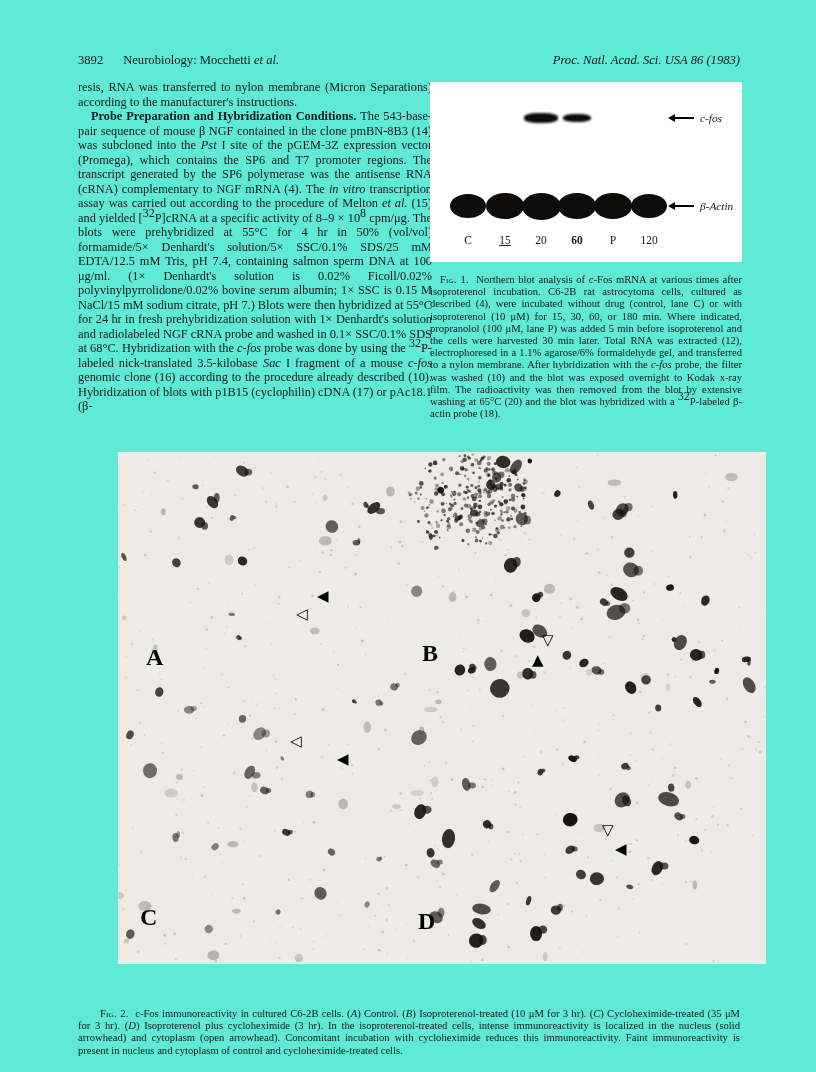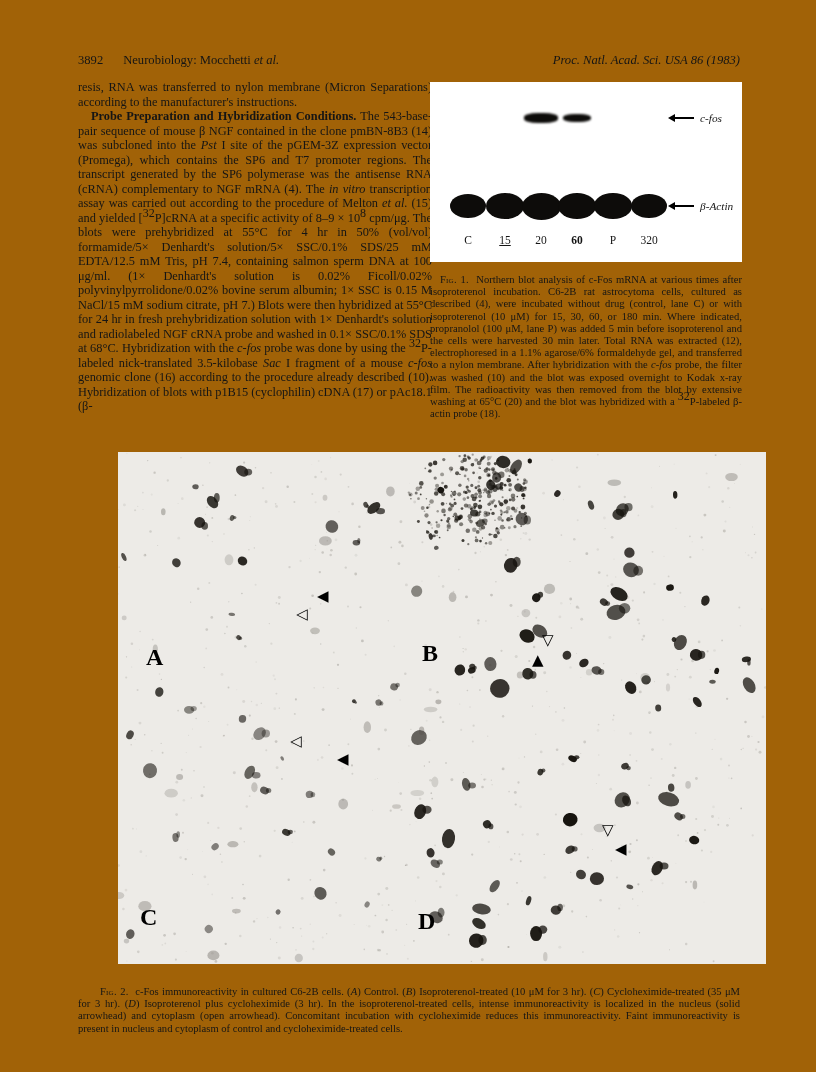--- a/index.html
+++ b/index.html
@@ -1,17 +1,17 @@
 <!DOCTYPE html>
 <html><head>
 <meta charset="utf-8">
 <style>
   *{box-sizing:border-box;margin:0;padding:0}
   body{margin:0;background:#f2f1ee}
-  .page{position:relative;width:816px;height:1072px;margin:0 auto;background:#a16207;
+  .page{position:relative;width:816px;height:1072px;margin:0 auto;background:#5eead4;
         font-family:"Liberation Serif","DejaVu Serif",serif;color:#151515;overflow:hidden}
 
   
   .running-head{position:absolute;top:53px;left:78px;width:662px;display:flex;
                 justify-content:space-between;font-size:12.6px}
   .rh-left{display:flex;gap:20px}
   .rh-right{font-style:italic}
 
   
   .col-left{position:absolute;left:78px;top:80px;width:354px;font-size:12.35px;
@@ -30,21 +30,21 @@
   .blot-row{position:absolute;display:flex;align-items:center;gap:6px;transform:translateY(-50%)}
   .arrow-icon{position:relative;width:26px;height:9px;display:inline-block}
   .arrow-icon::after{content:"";position:absolute;left:6px;right:0;top:3.8px;height:1.4px;background:#000}
   .arrow-icon::before{content:"";position:absolute;left:0;top:.4px;
     border-right:7px solid #000;border-top:4px solid transparent;border-bottom:4px solid transparent}
   .blot-row-text{font-size:11.3px;font-style:italic}
 
   
   .caption{font-size:10.6px;line-height:12.2px;text-align:justify}
   .fig1-caption{margin-top:12px;text-indent:10px}
-  .fig2-caption{position:absolute;left:78px;top:986px;width:662px;text-indent:22px}
+  .fig2-caption{position:absolute;left:78px;top:1008px;width:662px;text-indent:22px}
   .sc{font-variant:small-caps;letter-spacing:.2px}
 
   
   .micrograph{position:absolute;left:118px;top:452px;width:648px;height:512px}
   .micrograph svg{display:block}
   .panel-label{position:absolute;font-weight:700;font-size:24px;color:#000;
                font-family:"Liberation Serif","DejaVu Serif",serif}
   .arrowhead{position:absolute;font-size:15px;line-height:1;color:#000;
              font-family:"DejaVu Sans","Liberation Sans",sans-serif}
 </style>
@@ -74,21 +74,21 @@
         <div class="band" style="left: 55.955px; top: 110.99px; width: 38.09px; height: 26.02px; background: rgb(13, 12, 10);"></div>
         <div class="band" style="left: 91.5px; top: 110.5px; width: 39px; height: 27px; background: rgb(13, 12, 10);"></div>
         <div class="band" style="left: 127.63px; top: 110.64px; width: 38.74px; height: 26.72px; background: rgb(13, 12, 10);"></div>
         <div class="band" style="left: 164.41px; top: 111.48px; width: 37.18px; height: 25.04px; background: rgb(13, 12, 10);"></div>
         <div class="band" style="left: 200.605px; top: 111.69px; width: 36.79px; height: 24.62px; background: rgb(13, 12, 10);"></div>
         <div class="lane-label" style="left: 38px; top: 152px;">C</div>
         <div class="lane-label" style="left: 75px; top: 152px; text-decoration: underline;">15</div>
         <div class="lane-label" style="left: 111px; top: 152px;">20</div>
         <div class="lane-label" style="left: 147px; top: 152px; font-weight: bold;">60</div>
         <div class="lane-label" style="left: 183px; top: 152px;">P</div>
-        <div class="lane-label" style="left: 219px; top: 152px;">320</div>
+        <div class="lane-label" style="left: 219px; top: 152px;">120</div>
         <div class="blot-row" style="left: 238px; top: 36px;">
           <span class="arrow-icon"></span>
           <span class="blot-row-text">c-fos</span>
         </div>
         <div class="blot-row" style="left: 238px; top: 124px;">
           <span class="arrow-icon"></span>
           <span class="blot-row-text">β-Actin</span>
         </div>
       </div>
     <p class="caption fig1-caption"><span class="sc">Fig. 1.</span>&nbsp;&nbsp;Northern blot analysis of c-Fos mRNA at various times after isoproterenol incubation. C6-2B rat astrocytoma cells, cultured as described (4), were incubated without drug (control, lane C) or with isoproterenol (10 μM) for 15, 30, 60, or 180 min. Where indicated, propranolol (100 μM, lane P) was added 5 min before isoproterenol and the cells were harvested 30 min later. Total RNA was extracted (12), electrophoresed in a 1.1% agarose/6% formaldehyde gel, and transferred to a nylon membrane. After hybridization with the <i>c-fos</i> probe, the filter was washed (10) and the blot was exposed overnight to Kodak x-ray film. The radioactivity was then removed from the blot by extensive washing at 65°C (20) and the blot was hybridized with a <sup>32</sup>P-labeled β-actin probe (18).</p>

